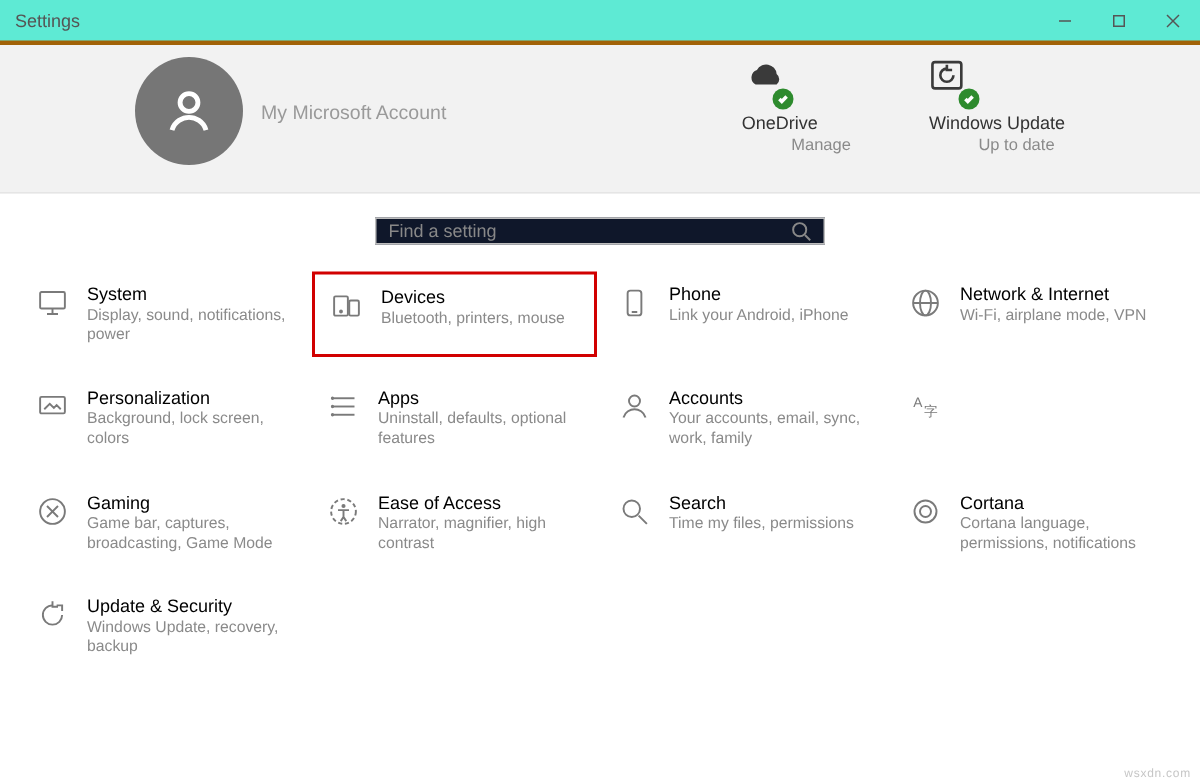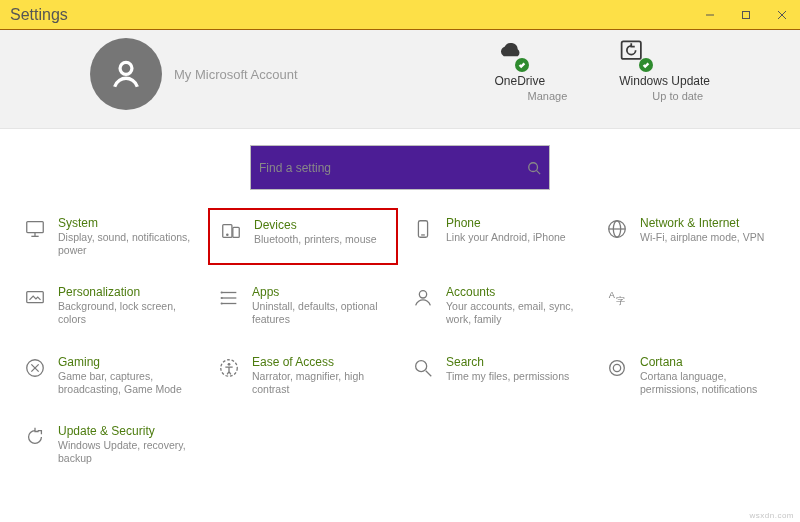--- a/index.html
+++ b/index.html
@@ -1,48 +1,48 @@
 <!DOCTYPE html>
 <html><head>
 <meta charset="utf-8">
 <style>
   * { margin: 0; padding: 0; box-sizing: border-box; font-family: "Segoe UI", -apple-system, sans-serif; }
   html, body { width: 800px; height: 522px; overflow: hidden; background: #fff; color: #323232; }
 
-  .titlebar { height: 30px; display: flex; align-items: center; padding-left: 10px; font-size: 16px; background: #fde047; border-bottom: 1px solid #a16207; }
+  .titlebar { height: 30px; display: flex; align-items: center; padding-left: 10px; font-size: 12px; background: #5eead4; border-bottom: 3px solid #a16207; }
   .titlebar .title { flex: 1; color: #555; }
   .winbtn { width: 36px; height: 30px; display: flex; align-items: center; justify-content: center; color: #555; }
   .winbtn svg { width: 10px; height: 10px; }
 
   .hero { background: #f2f2f2; padding: 8px 90px 18px 90px; display: flex; align-items: flex-start; border-bottom: 1px solid #e5e5e5; }
   .hero-left { display: flex; align-items: center; gap: 12px; flex: 1; }
   .avatar { width: 72px; height: 72px; border-radius: 50%; background: #767676; display: flex; align-items: center; justify-content: center; }
   .avatar svg { width: 34px; height: 34px; stroke: #fff; fill: none; stroke-width: 2.3; }
   .acctname { color: #9a9a9a; font-size: 13px; }
   .hero-right { display: flex; gap: 52px; }
   .status { display: flex; flex-direction: column; align-items: flex-start; gap: 2px; }
   .status-icon { position: relative; margin-bottom: 4px; }
   .status-icon > svg { width: 28px; height: 26px; }
   .checkbadge { position: absolute; right: -6px; bottom: -4px; width: 14px; height: 14px; background: #2e8b2e; border-radius: 50%; display: flex; align-items: center; justify-content: center; }
   .checkbadge svg { width: 8px; height: 8px; stroke: #fff; stroke-width: 3; fill: none; }
   .status-title { font-size: 12px; color: #333; }
   .status-sub { font-size: 11px; color: #8a8a8a; padding-left: 33px; }
 
   .searchwrap { display: flex; justify-content: center; padding: 16px 0 10px 0; }
-  .searchbox { width: 300px; height: 45px; border: 1px solid #bdbdbd; background: #4c1d95; display: flex; align-items: center; padding: 0 8px; font-size: 12px; color: #888; }
+  .searchbox { width: 300px; height: 18px; border: 1px solid #bdbdbd; background: #0f172a; display: flex; align-items: center; padding: 0 8px; font-size: 12px; color: #888; }
   .searchbox .ph { flex: 1; }
   .searchbox svg { width: 14px; height: 14px; stroke: #888; fill: none; stroke-width: 1.5; }
 
   .grid { display: grid; grid-template-columns: repeat(4, 1fr); gap: 12px 4px; padding: 8px 14px 12px 14px; }
   .tile { display: flex; gap: 10px; padding: 8px 8px; align-items: flex-start; cursor: default; }
   .tile.highlight { border: 2px solid #d10000; }
   .tile-icon { width: 26px; height: 26px; flex-shrink: 0; color: #7a7a7a; display: flex; align-items: center; justify-content: center; }
   .tile-icon svg { width: 22px; height: 22px; stroke: currentColor; fill: none; stroke-width: 1.4; }
   .tile-txt { display: flex; flex-direction: column; min-width: 0; }
-  .tile-title { font-size: 12px; color: #4d7c0f; margin-bottom: 1px; }
+  .tile-title { font-size: 12px; color: #000000; margin-bottom: 1px; }
   .tile-desc { font-size: 10.5px; color: #8a8a8a; line-height: 1.25; }
 
   .footer { position: absolute; bottom: 2px; right: 6px; font-size: 8px; color: #c6c6c6; letter-spacing: .5px; }
 </style>
 </head>
 <body>
 
 <div class="titlebar">
   <div class="title">Settings</div>
   <div class="winbtn">

